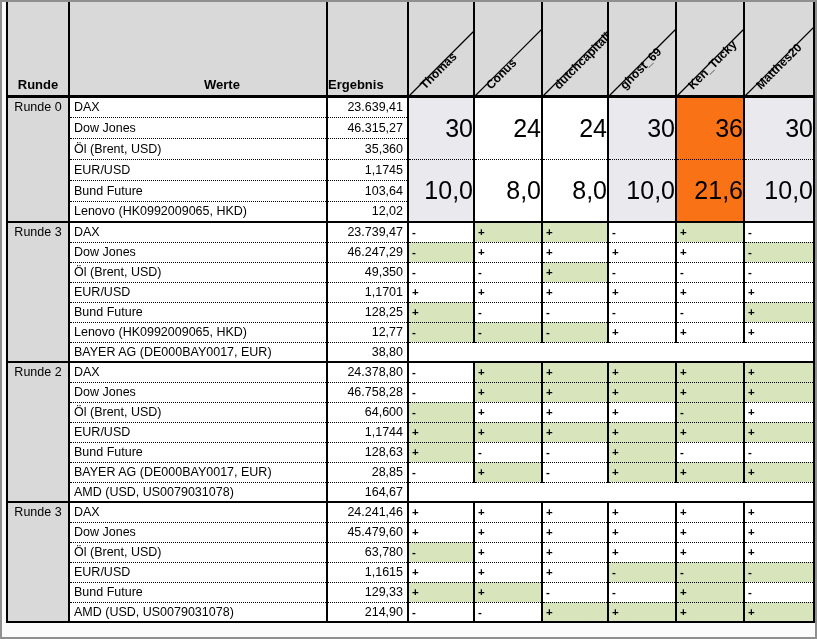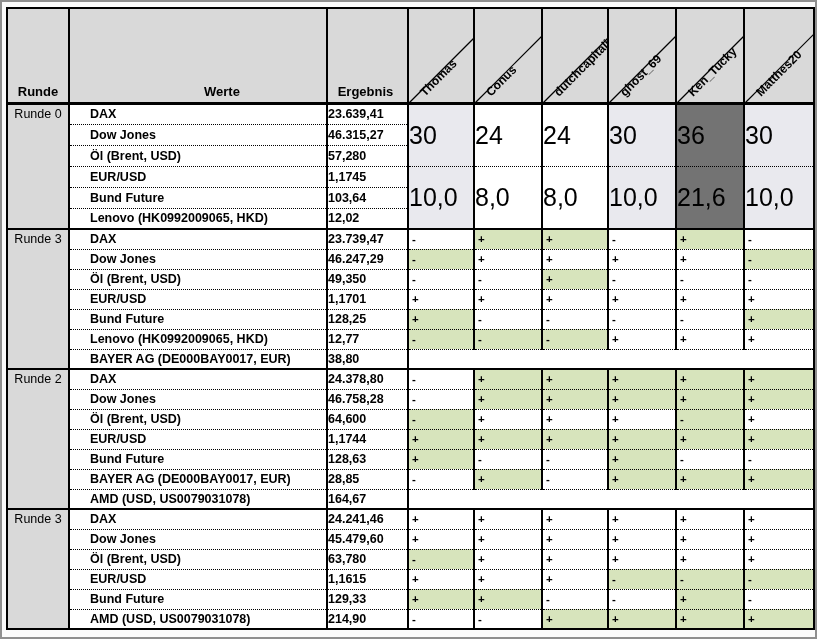--- a/index.html
+++ b/index.html
@@ -1,55 +1,55 @@
 <!DOCTYPE html>
 <html><head>
 <meta charset="utf-8">
 <style>
   html,body{margin:0;padding:0;}
   body{
     width:817px;height:639px;position:relative;overflow:hidden;
     background:#fbfbfb;font-family:"Liberation Sans",sans-serif;color:#000;
   }
   .outer-frame{position:absolute;inset:0;border:2px solid #8f8f8f;pointer-events:none;z-index:5;}
-  .sheet{position:absolute;left:6px;top:7px;}
+  .sheet{position:absolute;left:6px;top:0;}
   table{border-collapse:collapse;table-layout:fixed;border:2px solid #000;background:#fff;}
   th,td{padding:0;margin:0;}
   
   thead tr{height:95px;}
   thead th{
     background:#d9d9d9;vertical-align:bottom;border-bottom:3px solid #000;
     font-weight:bold;font-size:13px;padding-bottom:3px;
   }
   th.corner-h{text-align:center;}
   th.werte-h{text-align:center;padding-left:48px;}
-  th.ergebnis-h{text-align:center;padding-right:4px;}
+  th.ergebnis-h{text-align:left;padding-right:4px;}
   th.player-h{position:relative;overflow:visible;}
   th.player-h svg{position:absolute;left:0;top:0;overflow:visible;}
   .player-name{
     position:absolute;left:18px;bottom:3px;transform-origin:left bottom;
     transform:rotate(-45deg);white-space:nowrap;font-weight:bold;font-size:12px;
   }
   
   tbody tr{height:20px;}
   tbody tr.sec0{height:21px;}
   tr.sec-first td{border-top:2px solid #000;}
   tr.row-next td{border-top:1px dotted #000;}
   .vb{border-left:2px solid #000;}
   td.runde-label{
     background:#d9d9d9;text-align:center;vertical-align:top;
     font-weight:normal;font-size:12.5px;padding-top:2px;
   }
-  td.werte{background:#fff;text-align:left;padding-left:20px;font-weight:bold;font-size:12.5px;white-space:nowrap;overflow:hidden;}
-  td.ergebnis{background:#fff;padding-right:4px;font-weight:bold;font-size:12.5px;white-space:nowrap;}
+  td.werte{background:#fff;text-align:left;padding-left:4px;font-weight:normal;font-size:12.5px;white-space:nowrap;overflow:hidden;}
+  td.ergebnis{background:#fff;text-align:right;padding-right:4px;font-weight:normal;font-size:12.5px;white-space:nowrap;}
   td.mark{background:#fff;text-align:left;padding-left:3px;font-weight:bold;font-size:11.5px;}
   td.mark.g{background:#d7e4bc;}
-  td.score{background:#fff;text-align:left;vertical-align:middle;font-size:25px;font-weight:400;margin-left:35px;}
+  td.score{background:#fff;text-align:right;vertical-align:middle;font-size:25px;font-weight:400;margin-left:35px;}
   td.score.gray{background:#e9e9ee;}
-  td.score.yellow{background:#737373;}
+  td.score.yellow{background:#f97316;}
 </style>
 </head>
 <body>
 
 <div class="outer-frame"></div>
 
 <div class="sheet">
   <table>
     <colgroup>
       <col style="width:62px">
@@ -118,21 +118,21 @@
           <td class="score vb gray" rowspan="3">30</td>
           <td class="score vb yellow" rowspan="3">36</td>
           <td class="score vb gray" rowspan="3">30</td>
         </tr>
         <tr class="row-next sec0">
           <td class="werte vb">Dow Jones</td>
           <td class="ergebnis vb">46.315,27</td>
         </tr>
         <tr class="row-next sec0">
           <td class="werte vb">Öl (Brent, USD)</td>
-          <td class="ergebnis vb">57,280</td>
+          <td class="ergebnis vb">35,360</td>
         </tr>
         <tr class="row-next sec0">
           <td class="werte vb">EUR/USD</td>
           <td class="ergebnis vb">1,1745</td>
           <td class="score vb gray" rowspan="3">10,0</td>
           <td class="score vb" rowspan="3">8,0</td>
           <td class="score vb" rowspan="3">8,0</td>
           <td class="score vb gray" rowspan="3">10,0</td>
           <td class="score vb yellow" rowspan="3">21,6</td>
           <td class="score vb gray" rowspan="3">10,0</td>

